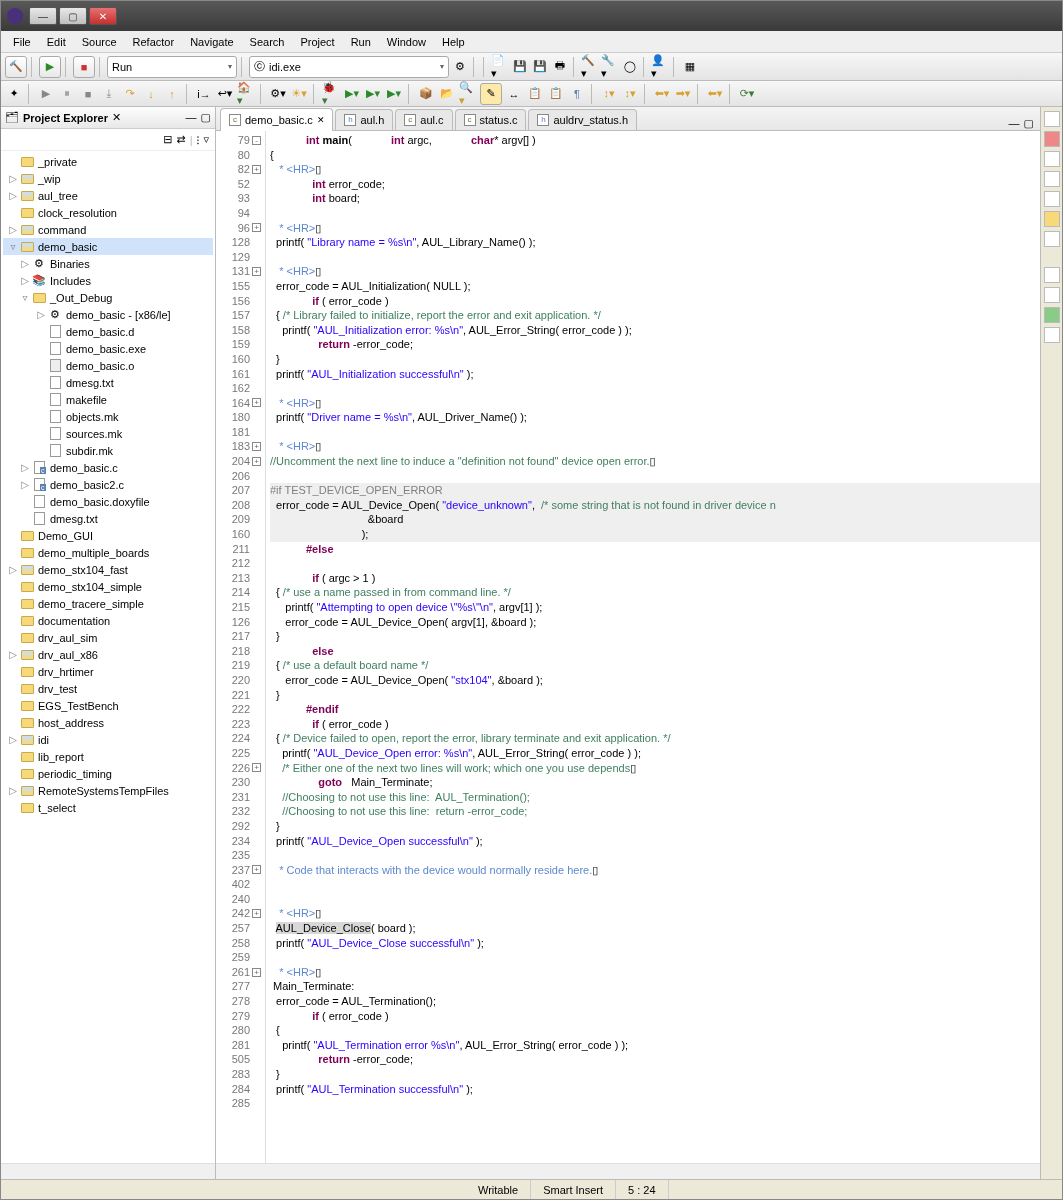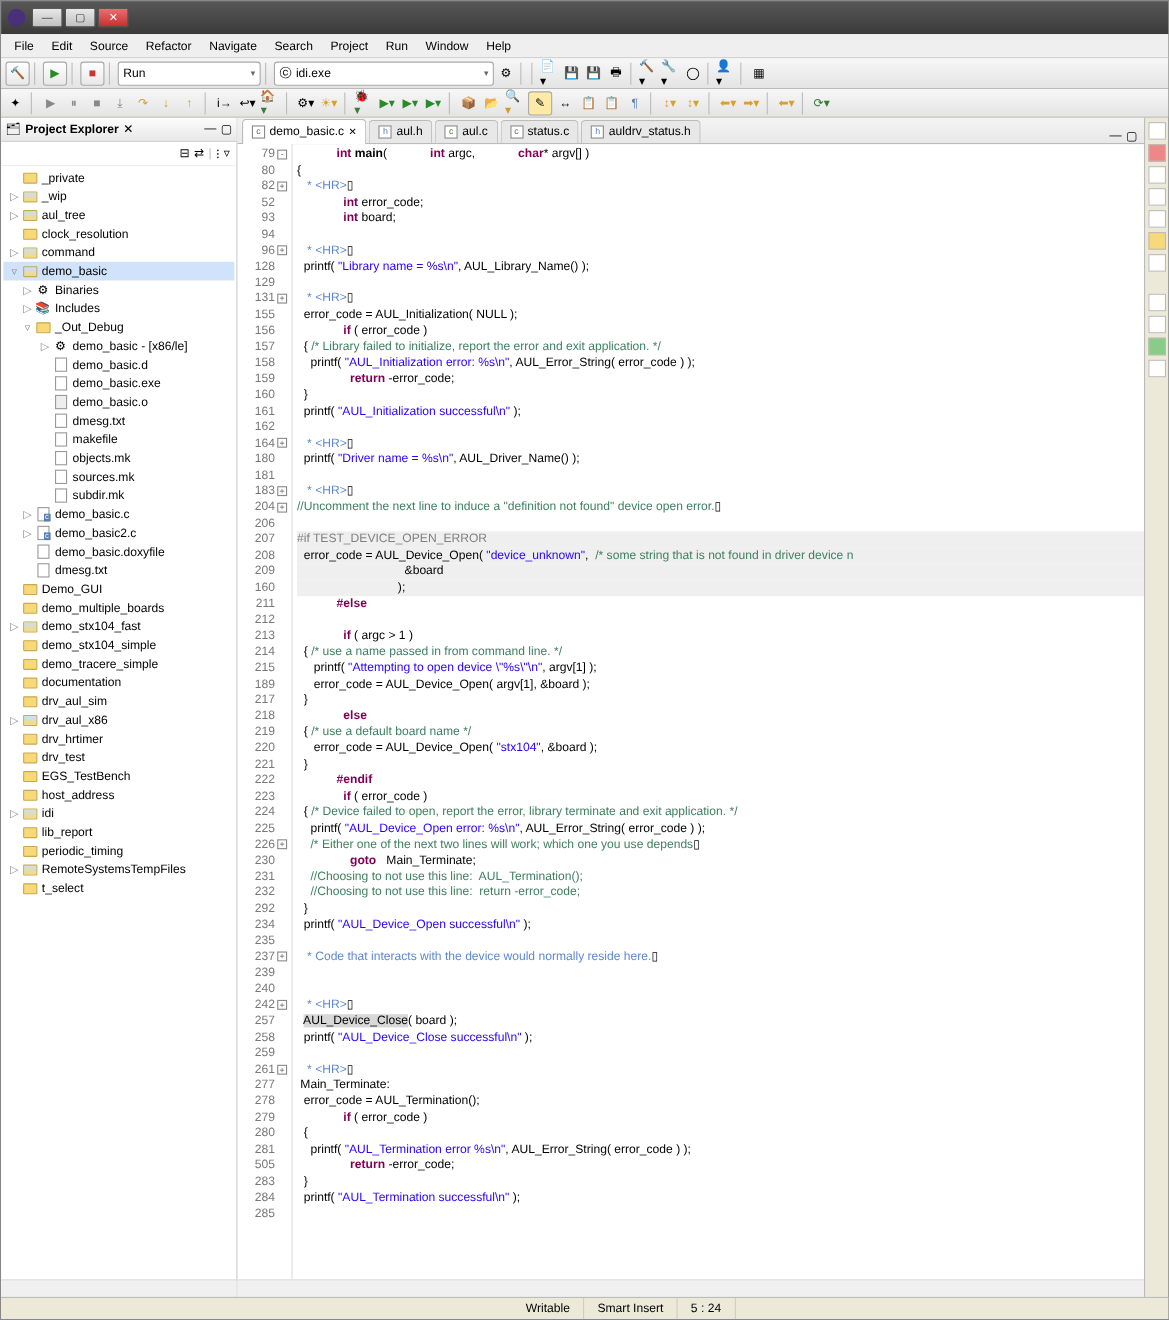--- a/index.html
+++ b/index.html
@@ -617,21 +617,21 @@
             </div>
             <div class="gl">
               <span>214</span>
               <span style="width:11px;"></span>
             </div>
             <div class="gl">
               <span>215</span>
               <span style="width:11px;"></span>
             </div>
             <div class="gl">
-              <span>189</span>
+              <span>126</span>
               <span style="width:11px;"></span>
             </div>
             <div class="gl">
               <span>217</span>
               <span style="width:11px;"></span>
             </div>
             <div class="gl">
               <span>218</span>
               <span style="width:11px;"></span>
             </div>
@@ -689,21 +689,21 @@
             </div>
             <div class="gl">
               <span>235</span>
               <span style="width:11px;"></span>
             </div>
             <div class="gl">
               <span>237</span>
               <span class="fold">+</span>
             </div>
             <div class="gl">
-              <span>239</span>
+              <span>402</span>
               <span style="width:11px;"></span>
             </div>
             <div class="gl">
               <span>240</span>
               <span style="width:11px;"></span>
             </div>
             <div class="gl">
               <span>242</span>
               <span class="fold">+</span>
             </div>

